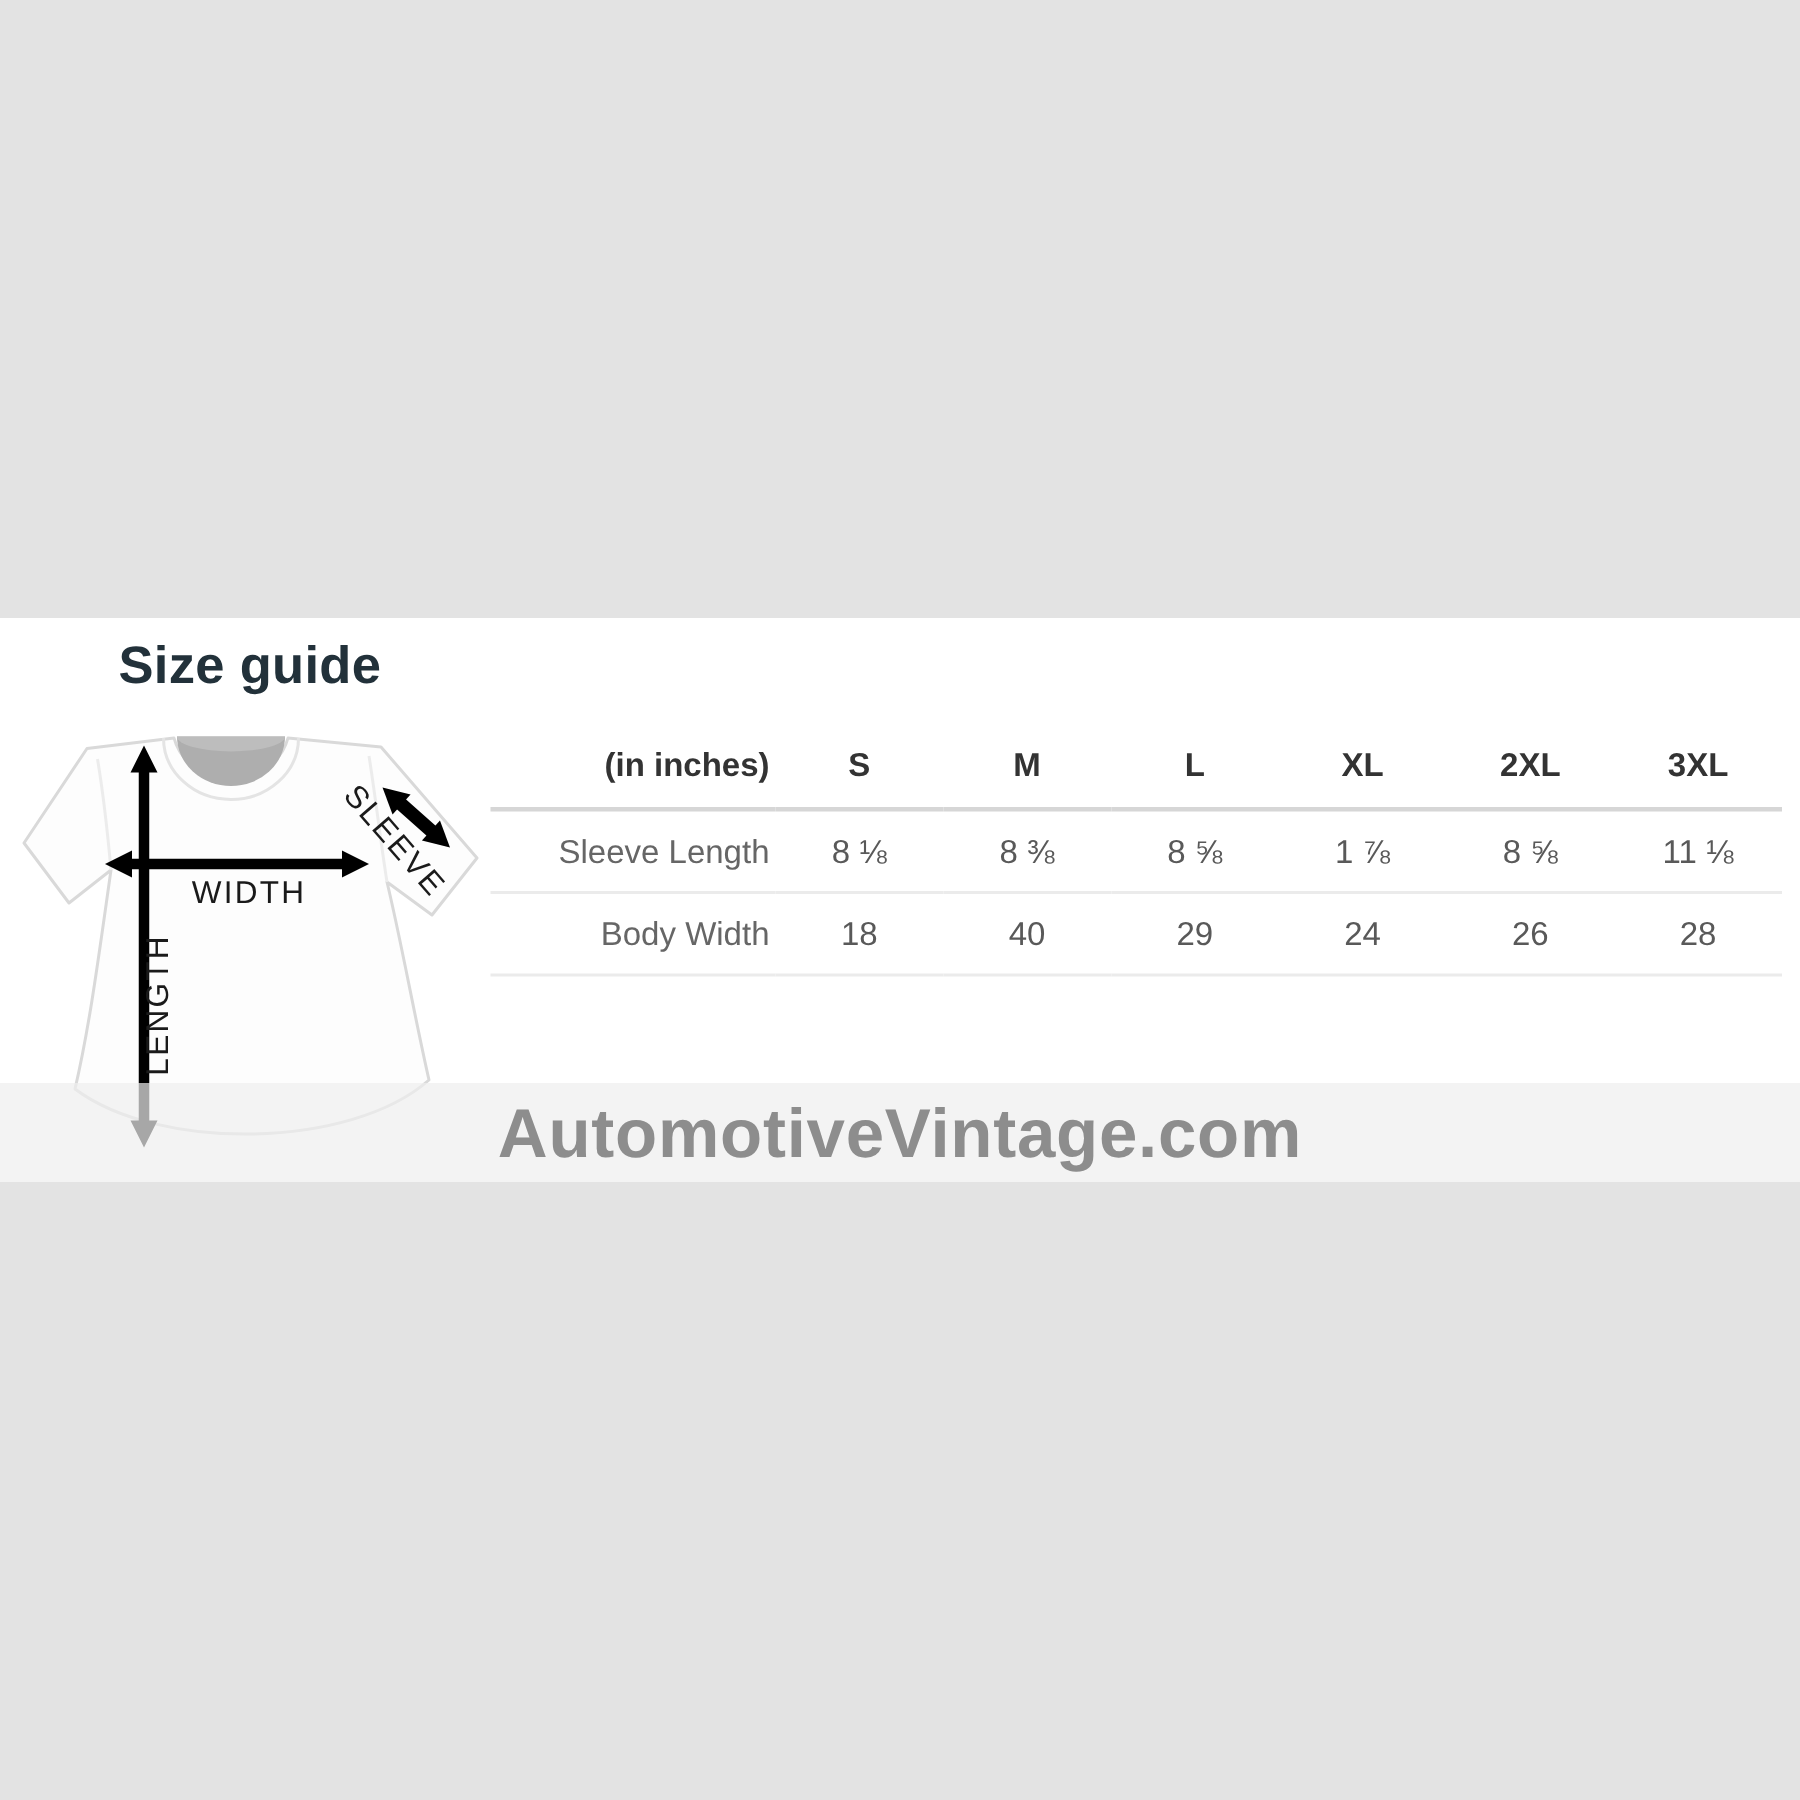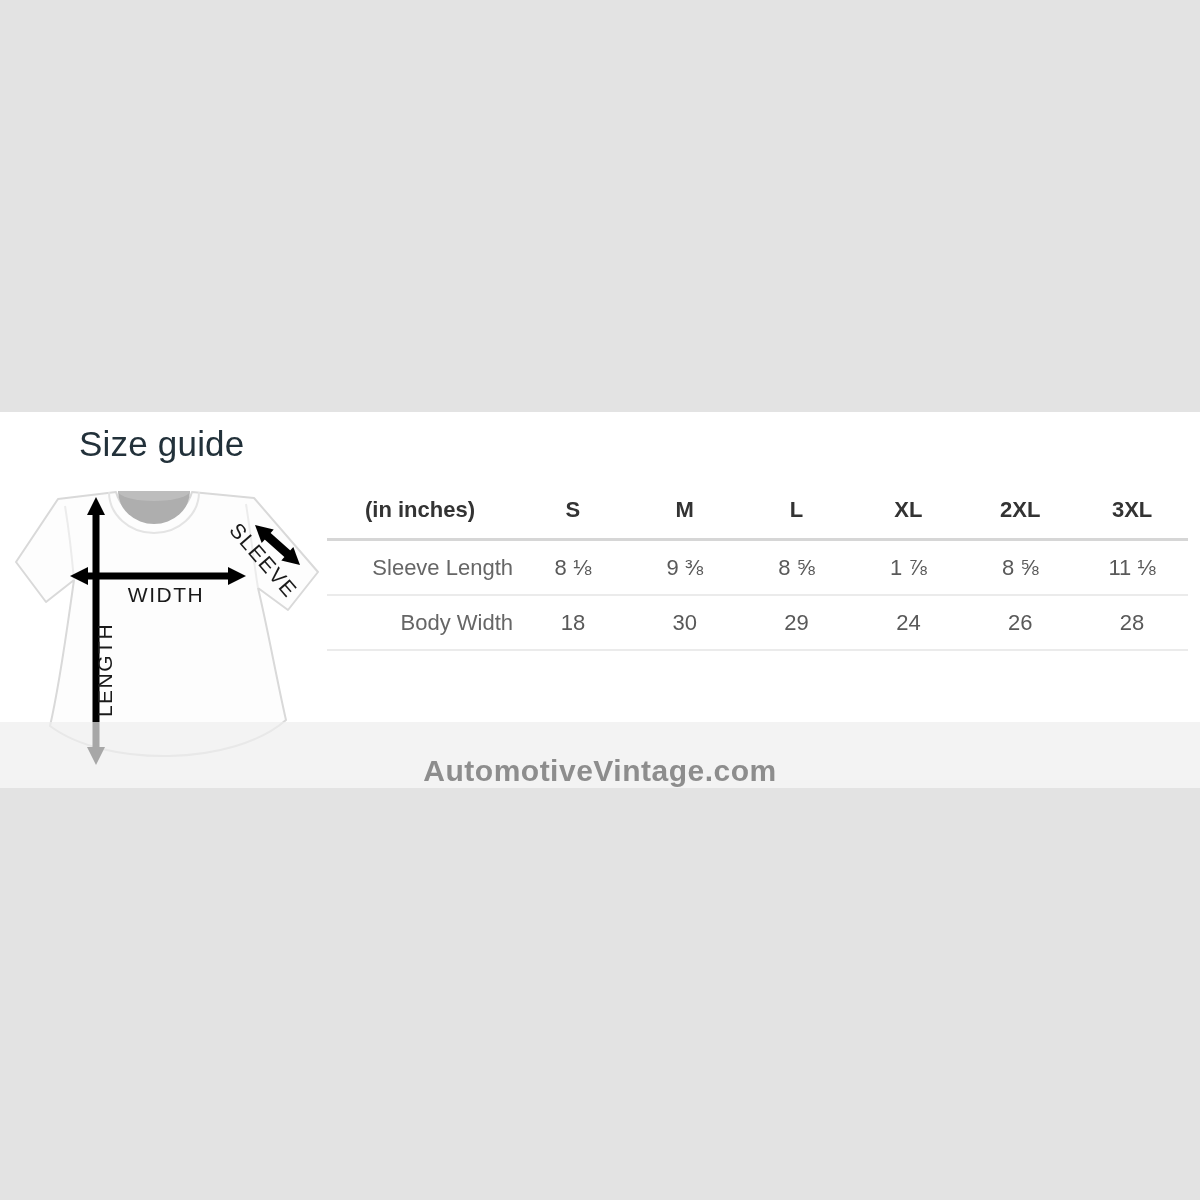--- a/index.html
+++ b/index.html
@@ -29,21 +29,21 @@
   .content-white {
     position: absolute;
     left: 0; top: 412px;
     width: 1200px; height: 376px;
     background: #ffffff;
   }
   .page-title {
     position: absolute;
     left: 79px; top: 424px;
     font-size: 35px;
-    font-weight: normal;
+    font-weight: bold;
     color: #22313a;
     letter-spacing: 0.2px;
     z-index: 3;
   }
   .tshirt-svg {
     position: absolute;
     left: 8px; top: 478px;
     width: 322px; height: 312px;
     z-index: 2;
   }
@@ -63,20 +63,21 @@
     vertical-align: middle;
     font-size: 22px;
     white-space: nowrap;
   }
   .size-table thead th {
     height: 56px;
     font-weight: bold;
     color: #333333;
   }
   .size-table thead th.unit-label {
+    text-align: right;
     padding-right: 4px;
   }
   .size-table thead tr { border-bottom: 3px solid #d6d6d6; }
   .size-table tbody tr { border-bottom: 2px solid #ebebeb; }
   .size-table td.row-label {
     text-align: right;
     padding-right: 4px;
     color: #666666;
     font-weight: normal;
   }
@@ -87,26 +88,25 @@
     width: 1200px; height: 66px;
     background: rgba(238,238,238,0.70);
     z-index: 4;
   }
   .watermark-text {
     position: absolute;
     left: 0; top: 722px;
     width: 1200px; height: 66px;
     line-height: 66px;
     text-align: center;
-    font-size: 30px;
+    font-size: 46px;
     font-weight: bold;
     color: #8d8d8d;
     letter-spacing: 0.5px;
     z-index: 5;
-    margin-top: 16px;
   }
   .diagram-label {
     font-family: "Liberation Sans", "DejaVu Sans", sans-serif;
     font-size: 21px;
     fill: #1a1a1a;
     letter-spacing: 1.5px;
   }
 </style>
 </head>
 <body>
@@ -189,30 +189,30 @@
         <th>L</th>
         <th>XL</th>
         <th>2XL</th>
         <th>3XL</th>
       </tr>
     </thead>
     <tbody>
       <tr>
         <td class="row-label">Sleeve Length</td>
         <td class="val">8 ⅛</td>
-        <td class="val">9 ⅜</td>
+        <td class="val">8 ⅜</td>
         <td class="val">8 ⅝</td>
         <td class="val">1 ⅞</td>
         <td class="val">8 ⅝</td>
         <td class="val">11 ⅛</td>
       </tr>
       <tr>
         <td class="row-label">Body Width</td>
         <td class="val">18</td>
-        <td class="val">30</td>
+        <td class="val">40</td>
         <td class="val">29</td>
         <td class="val">24</td>
         <td class="val">26</td>
         <td class="val">28</td>
       </tr>
     </tbody>
   </table>
 
   <div class="watermark-band"></div>
   <div class="watermark-text">AutomotiveVintage.com</div>

